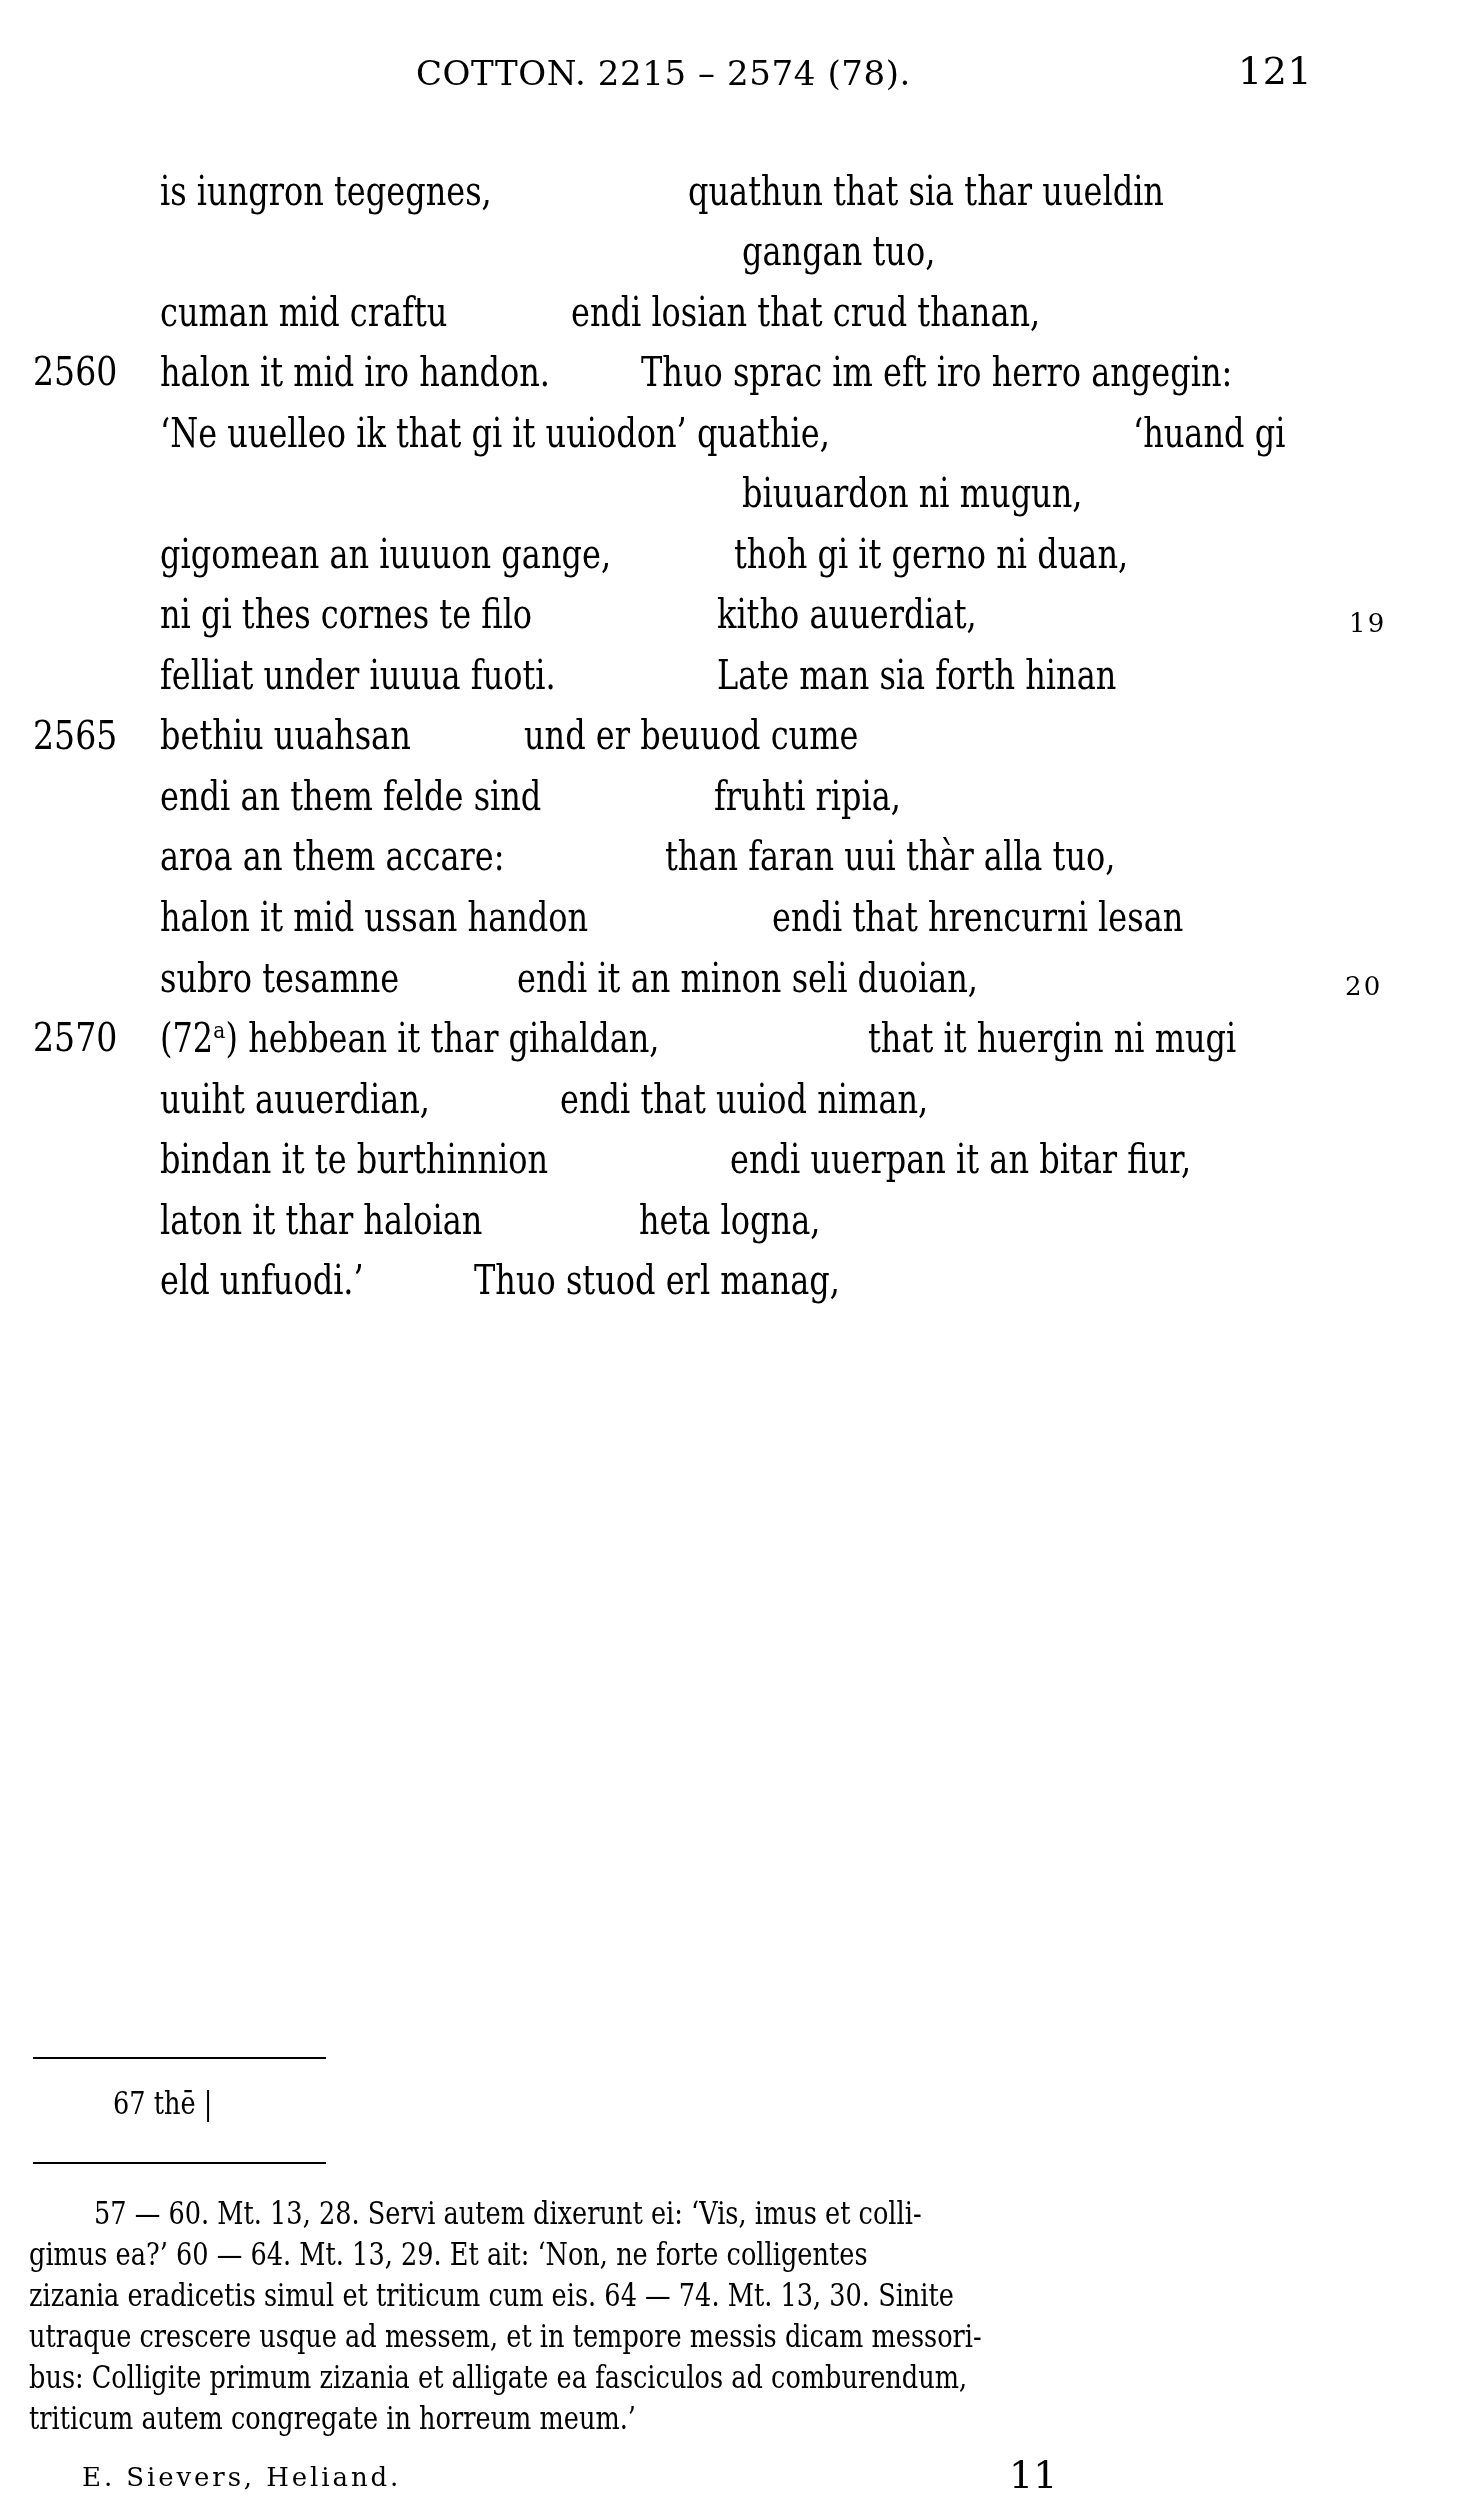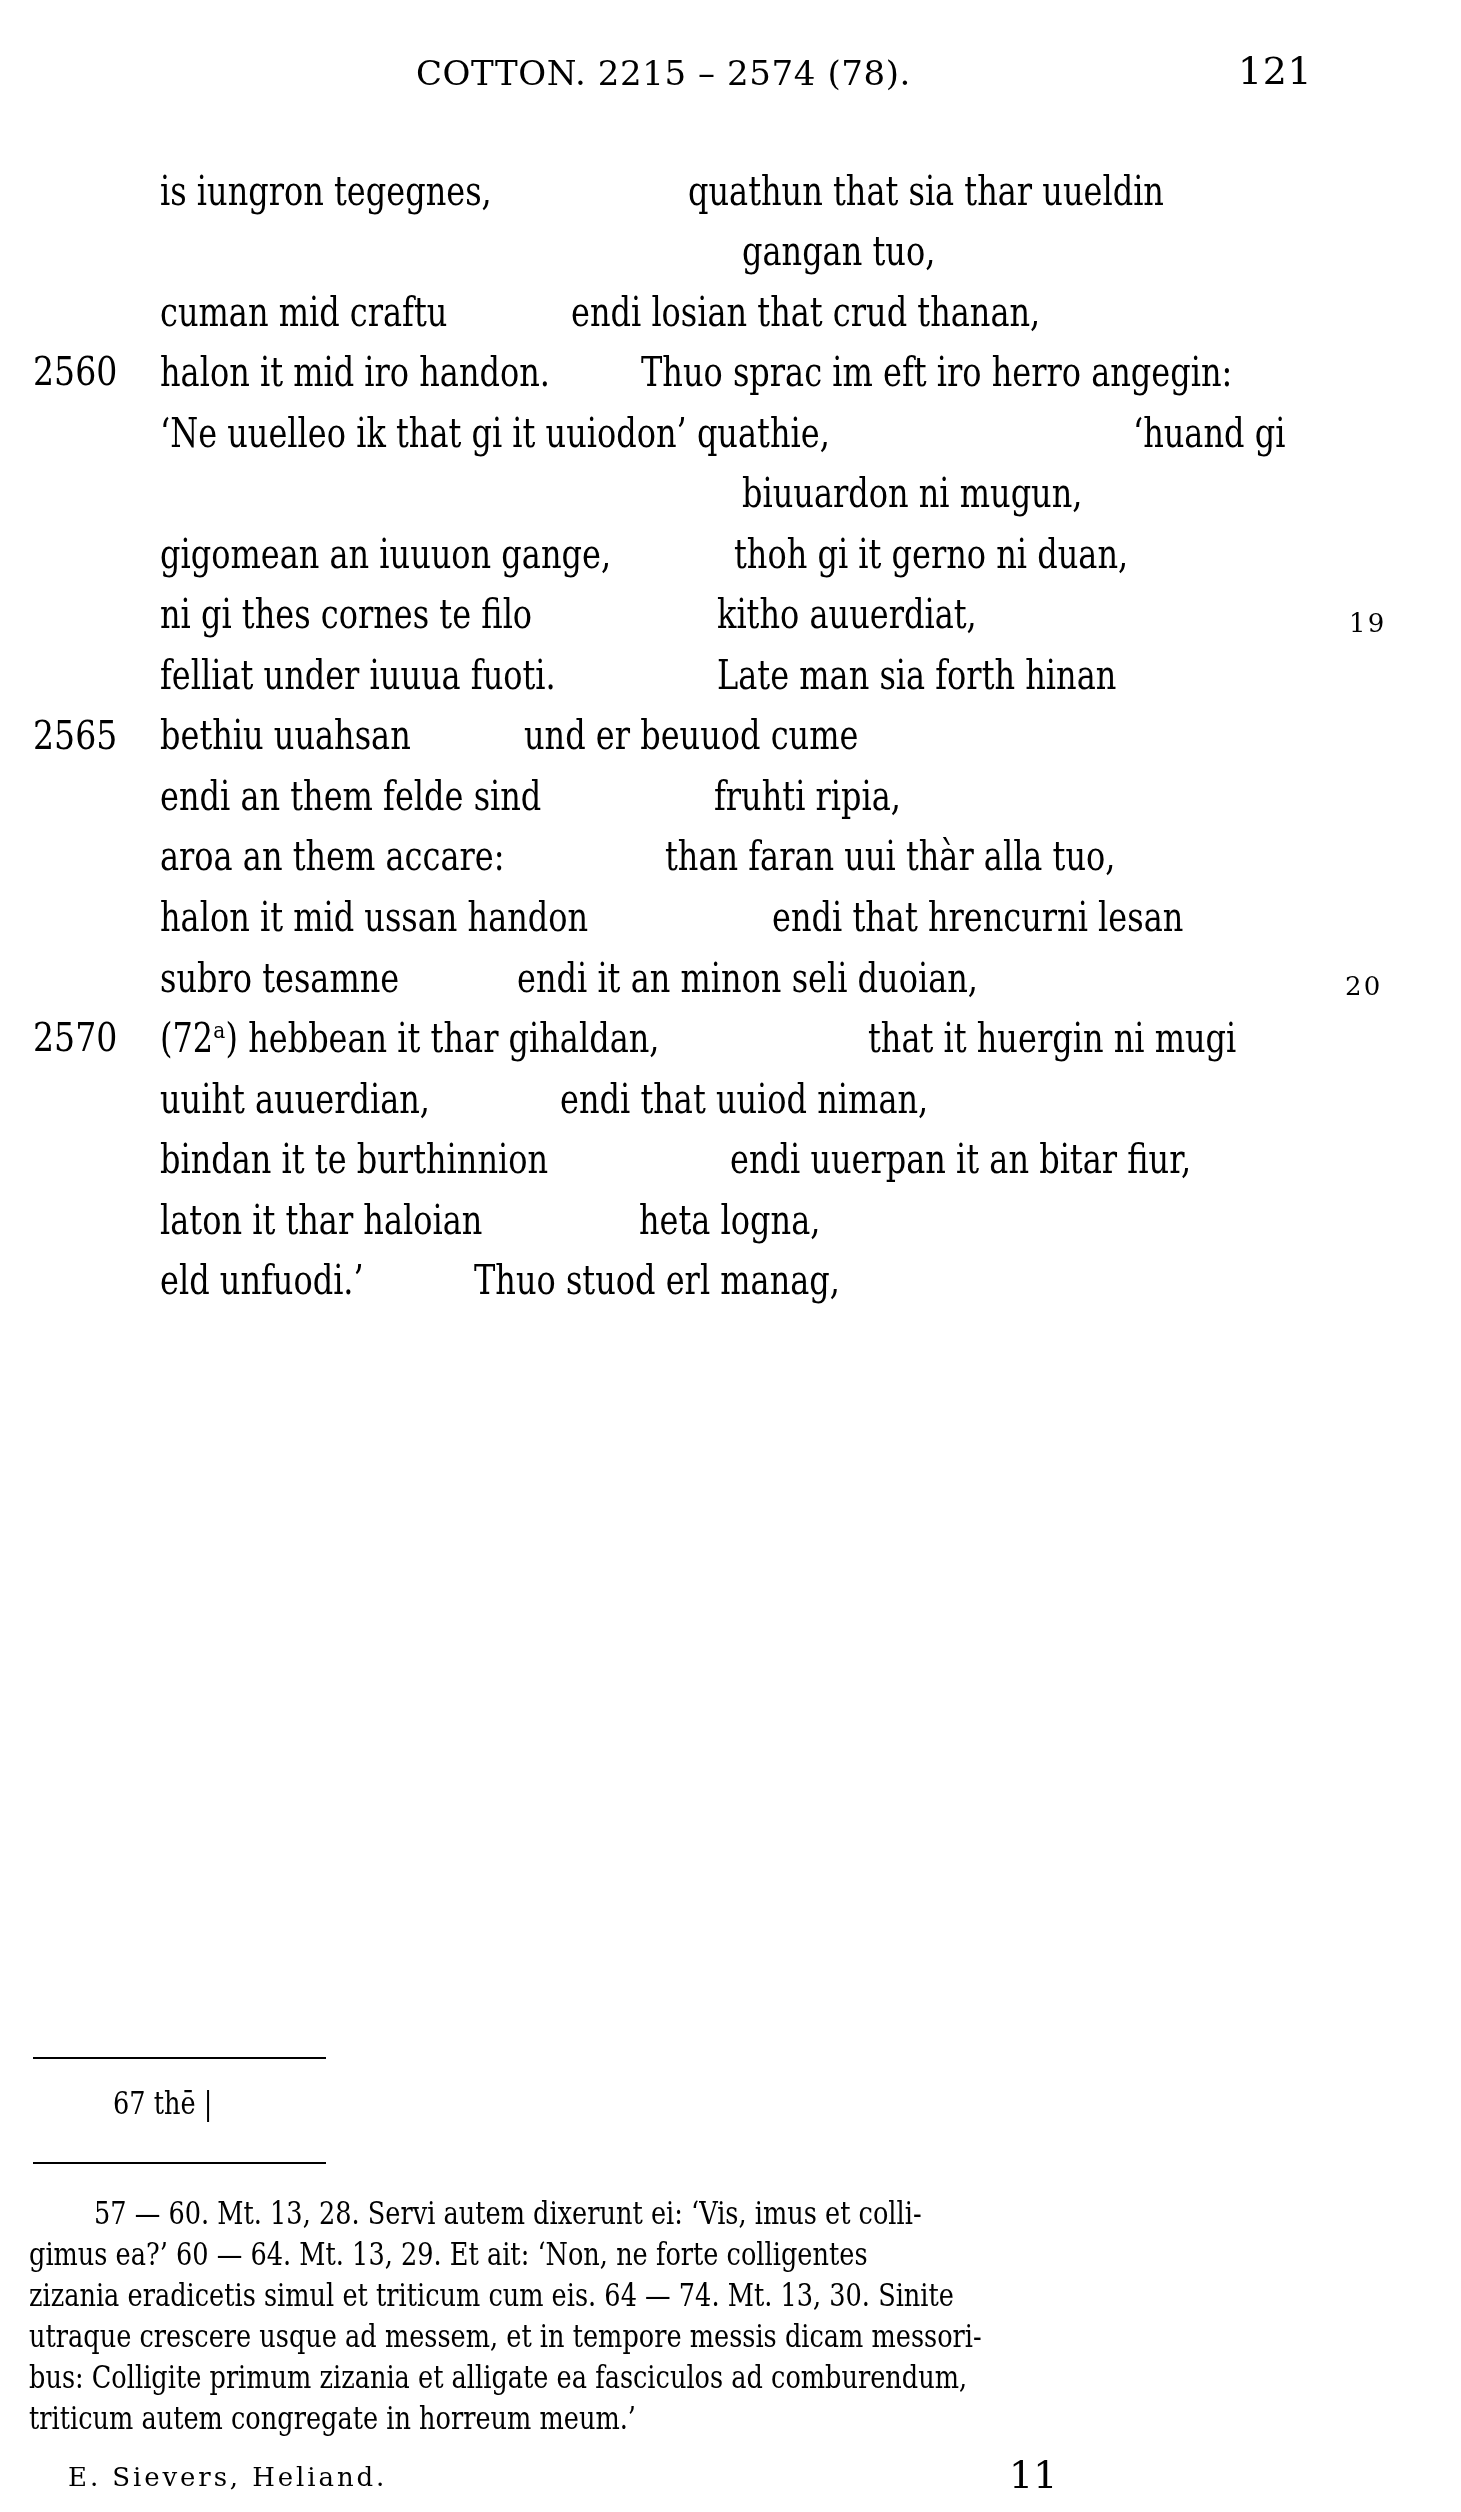--- a/index.html
+++ b/index.html
@@ -71,15 +71,15 @@
 
 <div id="footnotes">
     <div class="abs fn" style="left: 94px; top: 2194px;">57 — 60.  Mt. 13, 28.  Servi autem dixerunt ei: ‘Vis, imus et colli-</div>
     <div class="abs fn" style="left: 28.5px; top: 2235px;">gimus ea?’  60 — 64.  Mt. 13, 29.  Et ait: ‘Non, ne forte colligentes</div>
     <div class="abs fn" style="left: 28.5px; top: 2276px;">zizania eradicetis simul et triticum cum eis.  64 — 74.  Mt. 13, 30. Sinite</div>
     <div class="abs fn" style="left: 28.5px; top: 2317px;">utraque crescere usque ad messem, et in tempore messis dicam messori-</div>
     <div class="abs fn" style="left: 28.5px; top: 2358px;">bus: Colligite primum zizania et alligate ea fasciculos ad comburendum,</div>
     <div class="abs fn" style="left: 28.5px; top: 2399px;">triticum autem congregate in horreum meum.’</div>
   </div>
 
-<div class="abs sig" style="left:68px; top:2462px;">E. Sievers, Heliand.</div>
+<div class="abs sig" style="left:82px; top:2462px;">E. Sievers, Heliand.</div>
 <div class="abs folio" style="left:1009px; top:2453px;">11</div>
 
 
 </body></html>

